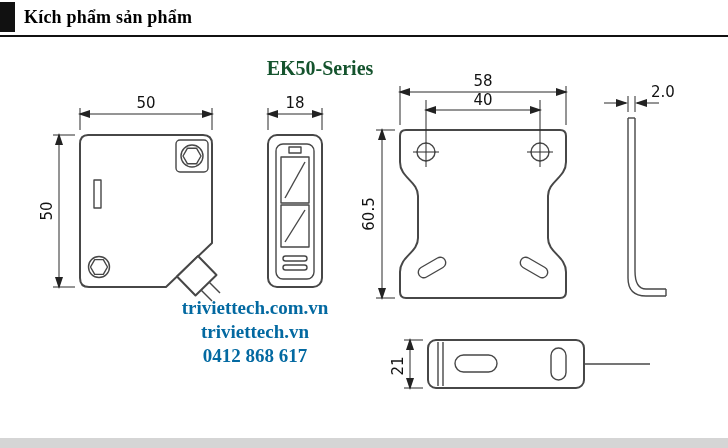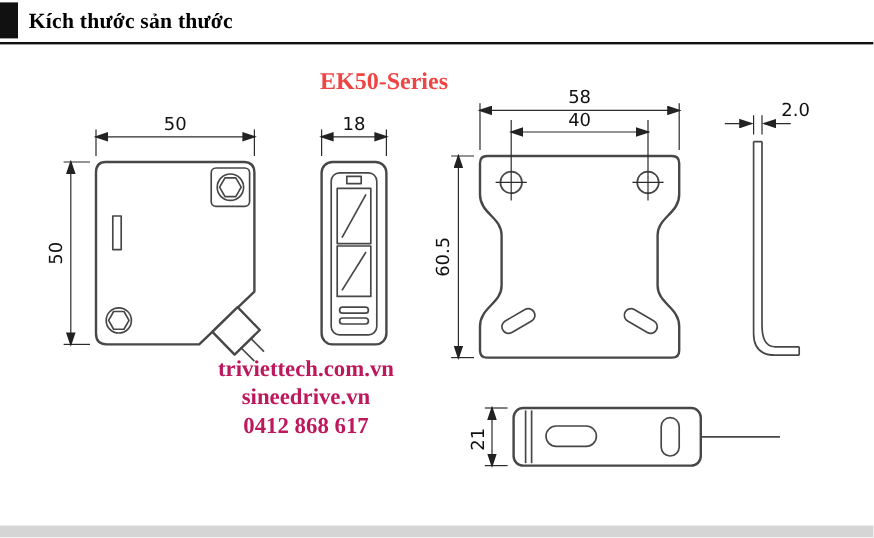--- a/index.html
+++ b/index.html
@@ -16,43 +16,43 @@
   .marker {
     width:15px; height:30px; background:#111;
     margin:2px 9px 0 0; align-self:flex-start;
   }
   .page-title {
     font-family:"Liberation Serif", serif; font-size:18px; font-weight:bold; color:#000;
     letter-spacing:0.2px;
   }
   .series-title {
     position:absolute; top:57px; left:180px; width:280px; text-align:center;
-    font-family:"Liberation Serif", serif; font-weight:bold; font-size:20px; color:#ef4444;
+    font-family:"Liberation Serif", serif; font-weight:bold; font-size:20px; color:#14532d;
   }
   .watermark {
     position:absolute; top:296px; left:145px; width:220px; text-align:center;
     font-family:"Liberation Serif", serif; font-weight:bold; font-size:19px;
-    color:#be185d; line-height:24px;
+    color:#0369a1; line-height:24px;
   }
   .drawing { position:absolute; top:40px; left:0; }
   .bottom-bar {
     position:absolute; bottom:0; left:0; width:728px; height:10px; background:#d5d5d5;
   }
   
   .o { fill:#ffffff; stroke:#474747; stroke-width:2; stroke-linejoin:round; }
   .t { fill:none; stroke:#474747; stroke-width:1.4; stroke-linejoin:round; }
   .d { fill:none; stroke:#2b2b2b; stroke-width:1; }
   text.dim { font-family:"DejaVu Sans", sans-serif; font-size:15px; fill:#111; }
 </style>
 </head>
 <body>
 
 <div class="header">
   <span class="marker"></span>
-  <h1 class="page-title">Kích thước sản thước</h1>
+  <h1 class="page-title">Kích phẩm sản phẩm</h1>
 </div>
 
 <div class="series-title">EK50-Series</div>
 
 <svg class="drawing" width="728" height="400" viewBox="0 0 728 400">
   <defs>
     <marker id="aL" markerWidth="12" markerHeight="8" refX="2" refY="4" orient="auto">
       <path d="M12,0 L0,4 L12,8 Z" fill="#222"></path>
     </marker>
     <marker id="aR" markerWidth="12" markerHeight="8" refX="10" refY="4" orient="auto">
@@ -140,17 +140,17 @@
     <line class="t" x1="584" y1="324" x2="650" y2="324"></line>
     <line class="d" x1="423" y1="300" x2="404" y2="300"></line>
     <line class="d" x1="423" y1="348" x2="404" y2="348"></line>
     <line class="d" x1="410" y1="300" x2="410" y2="348" marker-start="url(#aL)" marker-end="url(#aR)"></line>
     <text class="dim" x="403" y="326" text-anchor="middle" transform="rotate(-90 403 326)">21</text>
   </g>
 </svg>
 
 <div class="watermark">
   <div>triviettech.com.vn</div>
-  <div>sineedrive.vn</div>
+  <div>triviettech.vn</div>
   <div>0412 868 617</div>
 </div>
 
 <div class="bottom-bar"></div>
 
 </body></html>

